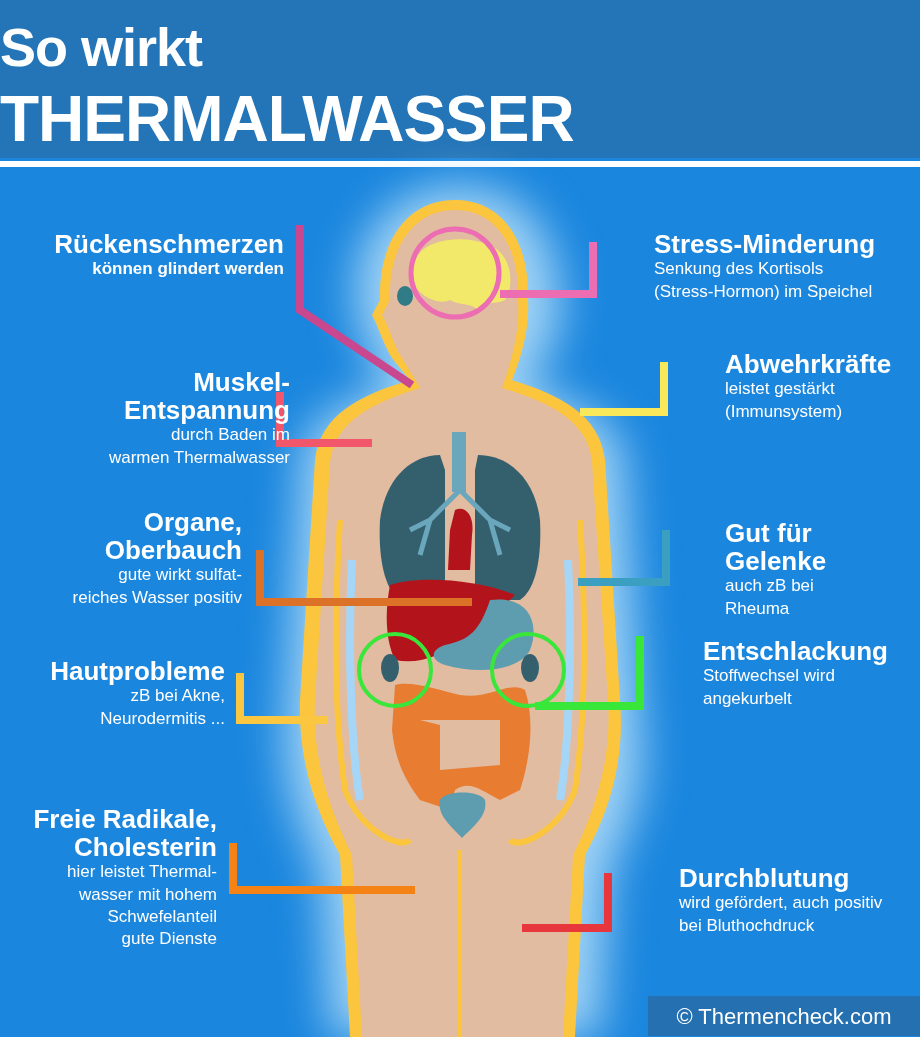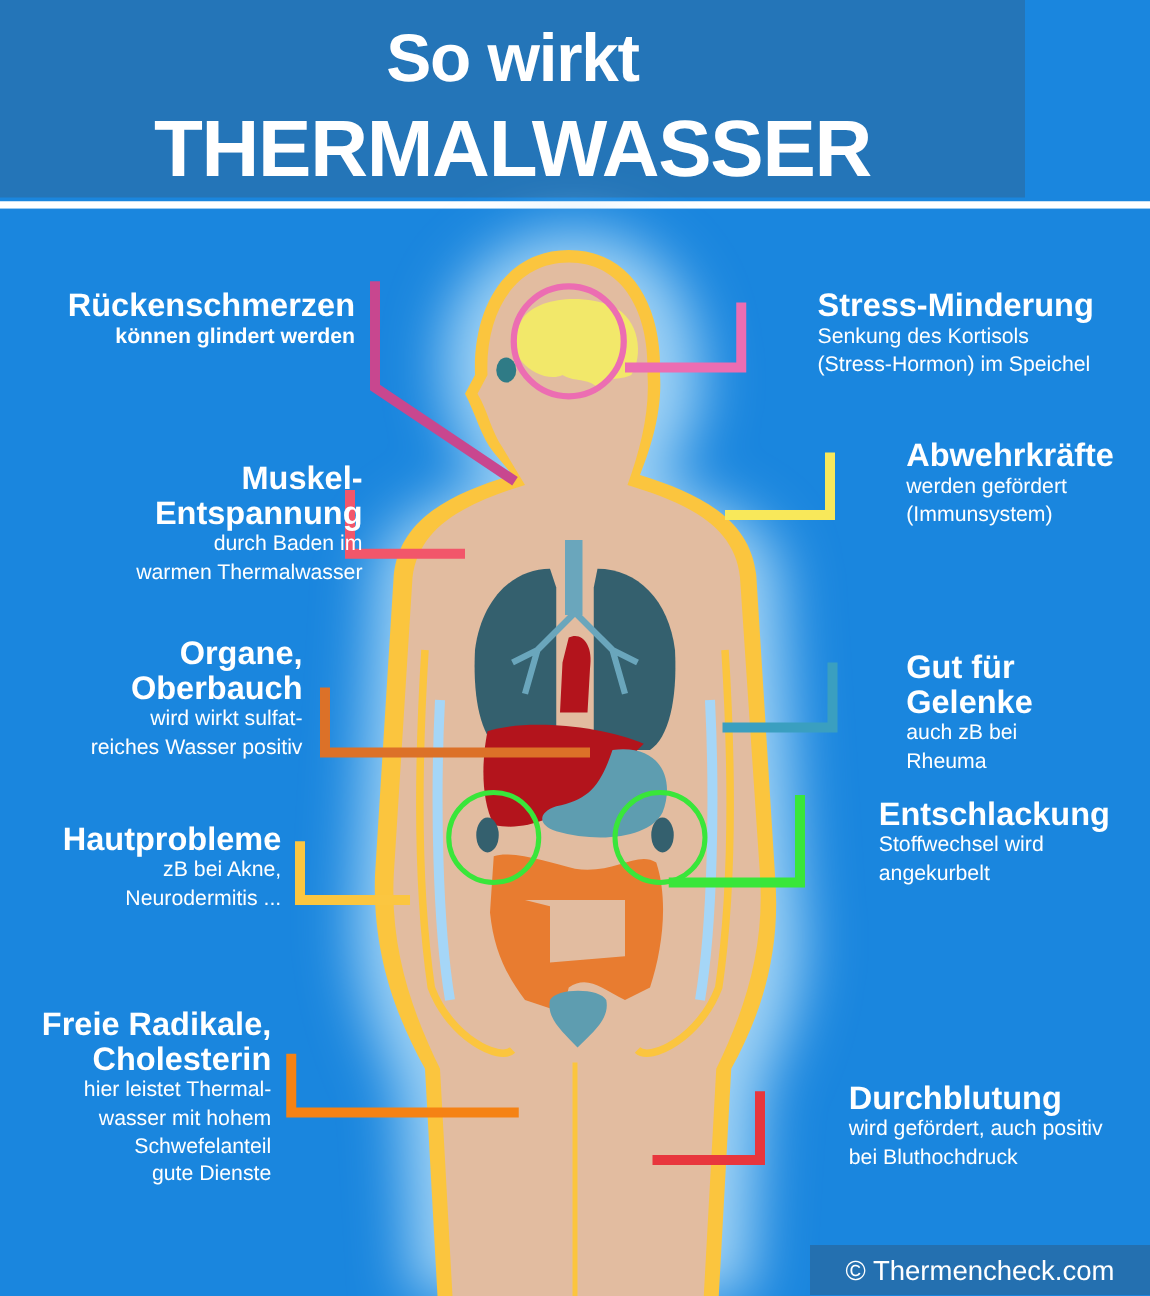--- a/index.html
+++ b/index.html
@@ -1,17 +1,17 @@
 <!DOCTYPE html>
 <html><head>
 <meta charset="utf-8">
 <style>
   html, body { margin:0; padding:0; }
   body { width:920px; height:1037px; position:relative; overflow:hidden; background:#1a86de; font-family:"Liberation Sans", sans-serif; }
-  .header { position:absolute; left:0; top:0; width:820px; height:158px; background:#2475b8; text-align:center; color:#fff; }
+  .header { position:absolute; left:0; top:0; width:920px; height:158px; background:#2475b8; color:#fff; }
   .header .l1 { position:absolute; left:0; right:0; top:16px; font-size:54px; font-weight:bold; letter-spacing:-1px; }
   .header .l2 { position:absolute; left:0; right:0; top:82px; font-size:64px; font-weight:bold; letter-spacing:-1px; }
   .rule { position:absolute; left:0; top:161px; width:920px; height:6px; background:#fff; }
   .main { position:absolute; left:0; top:167px; width:920px; height:870px; background:#1a86de; }
   svg.art { position:absolute; left:0; top:0; }
   .lbl { position:absolute; color:#fff; line-height:1.08; }
   .lbl .t { font-weight:bold; font-size:26px; display:block; }
   .lbl .s { font-size:17px; display:block; line-height:1.32; }
   .r { text-align:right; }
   .l { text-align:left;margin-left:47px; }
@@ -92,21 +92,21 @@
 </div>
 <div class="lbl r" style="right:630px; top:368px;">
   <span class="t" style="white-space:pre-line;">Muskel-
 Entspannung</span>
   <span class="s">durch Baden im</span>
   <span class="s">warmen Thermalwasser</span>
 </div>
 <div class="lbl r" style="right:678px; top:508px;">
   <span class="t" style="white-space:pre-line;">Organe,
 Oberbauch</span>
-  <span class="s">wird wirkt sulfat-</span>
+  <span class="s">gute wirkt sulfat-</span>
   <span class="s">reiches Wasser positiv</span>
 </div>
 <div class="lbl r" style="right:695px; top:657px;">
   <span class="t">Hautprobleme</span>
   <span class="s">zB bei Akne,</span>
   <span class="s">Neurodermitis ...</span>
 </div>
 <div class="lbl r" style="right:703px; top:805px;">
   <span class="t" style="white-space:pre-line;">Freie Radikale,
 Cholesterin</span>
@@ -116,21 +116,21 @@
   <span class="s">gute Dienste</span>
 </div>
 
 <div class="lbl l" style="left:607px; top:230px;">
   <span class="t">Stress-Minderung</span>
   <span class="s">Senkung des Kortisols</span>
   <span class="s">(Stress-Hormon) im Speichel</span>
 </div>
 <div class="lbl l" style="left:678px; top:350px;">
   <span class="t">Abwehrkräfte</span>
-  <span class="s">werden gefördert</span>
+  <span class="s">leistet gestärkt</span>
   <span class="s">(Immunsystem)</span>
 </div>
 <div class="lbl l" style="left:678px; top:519px;">
   <span class="t">Gut für Gelenke</span>
   <span class="s">auch zB bei</span>
   <span class="s">Rheuma</span>
 </div>
 <div class="lbl l" style="left:656px; top:637px;">
   <span class="t">Entschlackung</span>
   <span class="s">Stoffwechsel wird</span>

